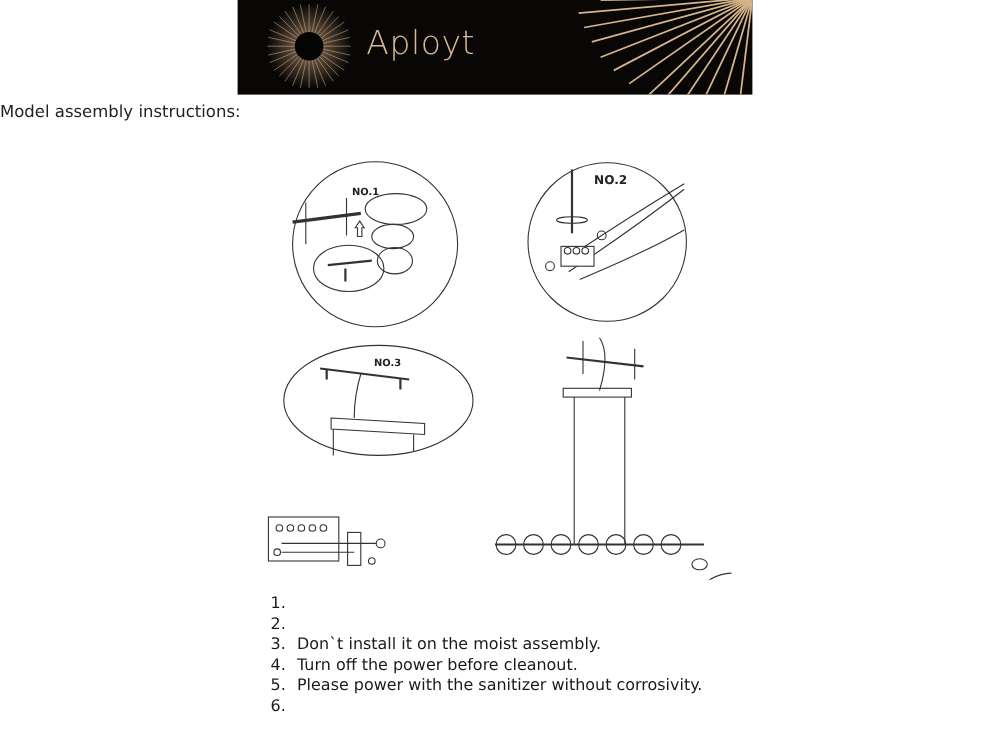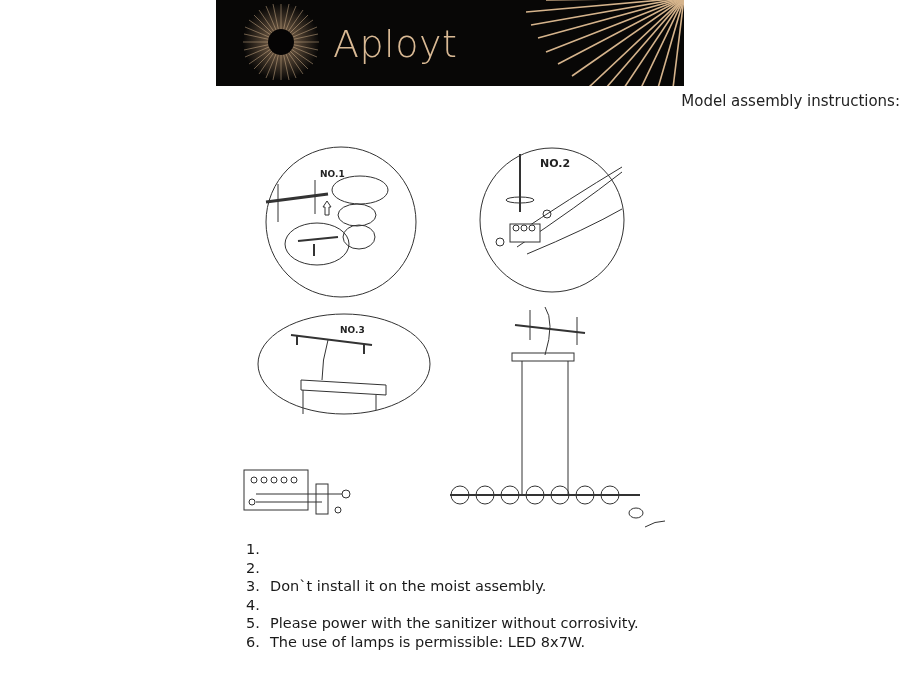--- a/index.html
+++ b/index.html
@@ -1,20 +1,20 @@
 <!DOCTYPE html>
 <html><head>
 <meta charset="utf-8">
 <style>
   html, body { margin: 0; padding: 0; background: #ffffff; }
   body { width: 900px; height: 675px; position: relative; overflow: hidden; font-family: "DejaVu Sans", sans-serif; color: #1a1a1a; }
   .header { position: absolute; left: 216px; top: 0; width: 468px; height: 86px; background: #080706; overflow: hidden; }
   .header svg { position: absolute; left: 0; top: 0; }
-  .brand { position: absolute; left: 117px; top: 22px; font-family: "DejaVu Sans", sans-serif; font-weight: 200; font-size: 38px; letter-spacing: 0.5px; color: #d9b994; }
-  .doc-title { position: absolute; left: 0; width: 900px; top: 92px; text-align: right; font-size: 15px; line-height: 19px; color: #222; }
+  .brand { position: absolute; left: 117px; top: 22px; font-family: "DejaVu Sans", sans-serif; font-weight: 200; font-size: 30px; letter-spacing: 0.5px; color: #d9b994; }
+  .doc-title { position: absolute; left: 0; width: 900px; top: 92px; text-align: left; font-size: 15px; line-height: 19px; color: #222; }
   .fig { position: absolute; }
   .notes { position: absolute; left: 246px; top: 540px; font-size: 14.5px; line-height: 18.6px; color: #1a1a1a; }
   .note { display: flex; }
   .note .num { width: 24px; }
 </style>
 </head>
 <body>
 
 <div class="header">
   <svg width="468" height="86" viewBox="0 0 468 86">
@@ -164,22 +164,22 @@
     </div>
   <div class="note">
       <span class="num">2.</span>
     </div>
   <div class="note">
       <span class="num">3.</span>
       <span>Don`t install it on the moist assembly.</span>
     </div>
   <div class="note">
       <span class="num">4.</span>
+      <span>Turn off the power before cleanout.</span>
     </div>
   <div class="note">
       <span class="num">5.</span>
       <span>Please power with the sanitizer without corrosivity.</span>
     </div>
   <div class="note">
       <span class="num">6.</span>
-      <span>The use of lamps is permissible: LED 8x7W.</span>
     </div>
 </div>
 
 </body></html>

